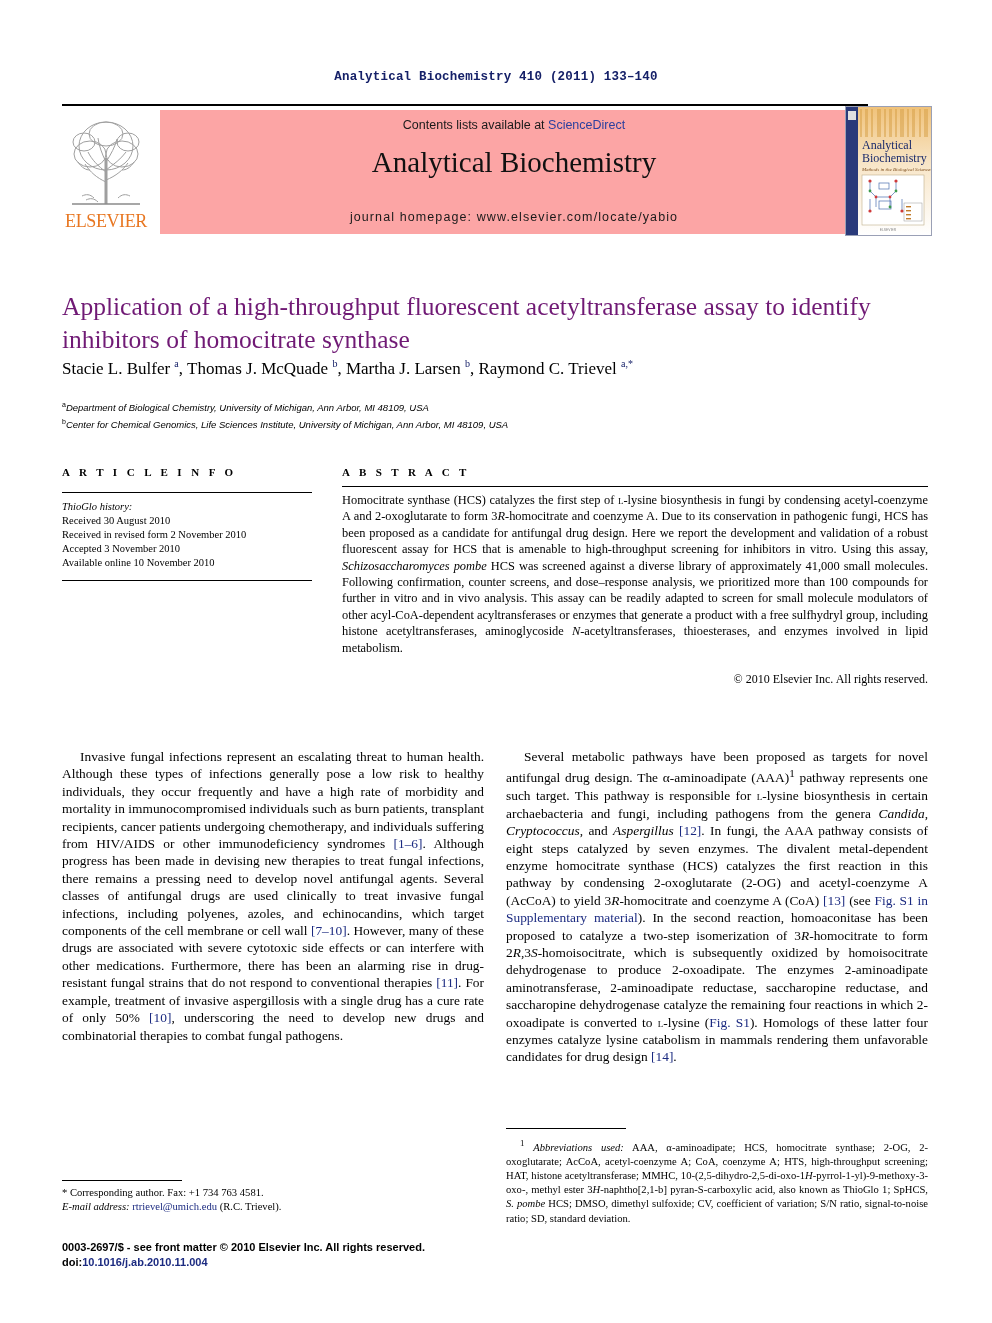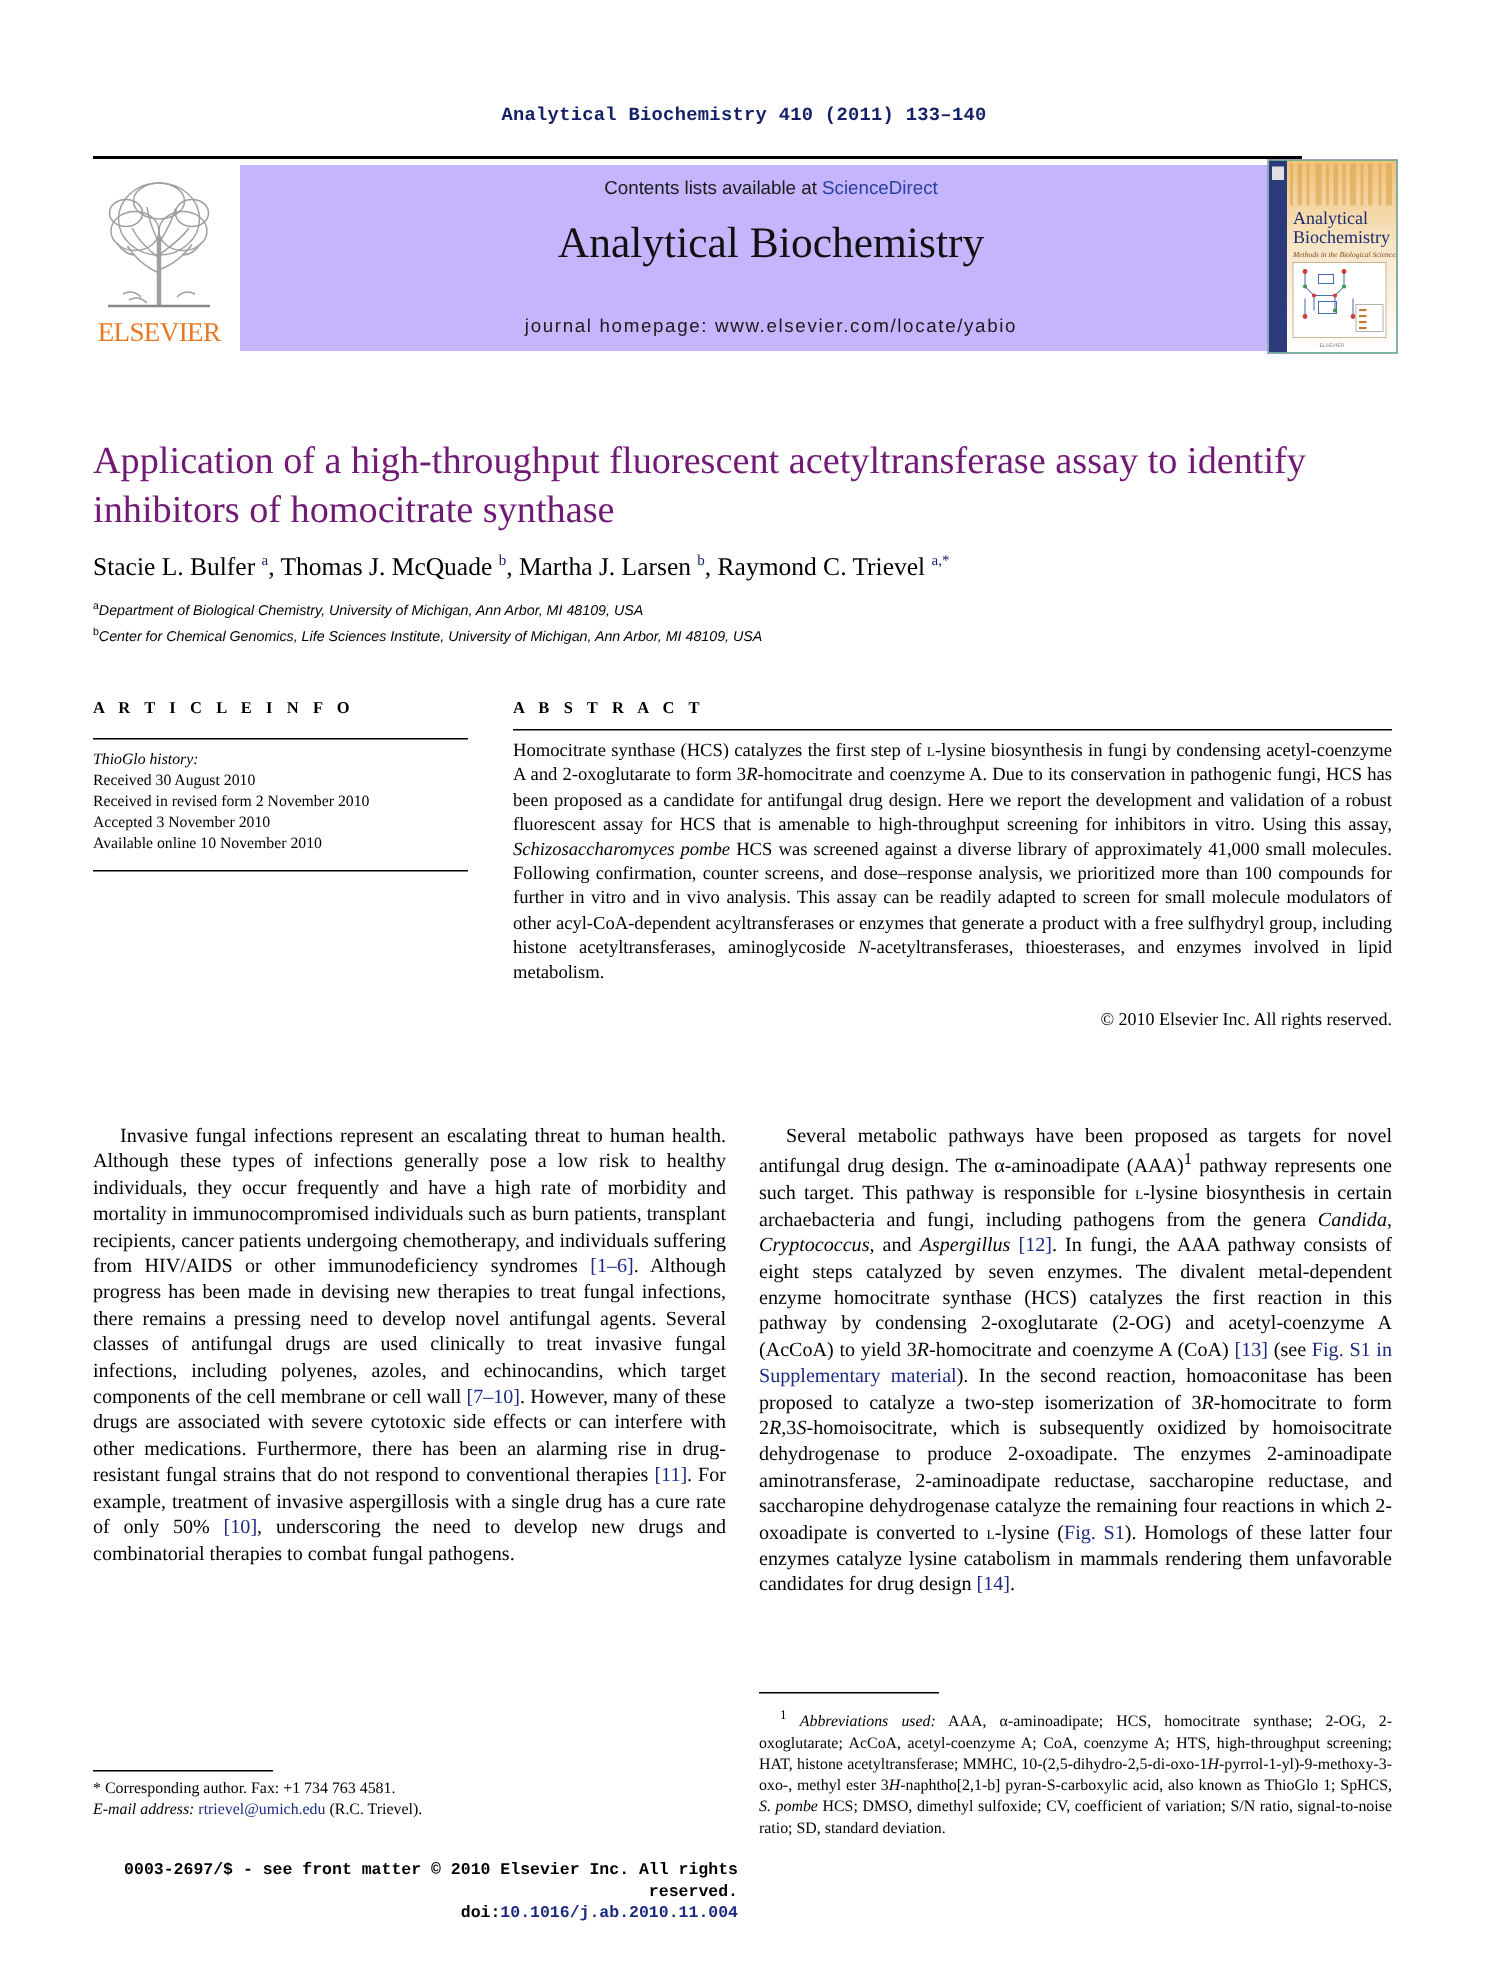--- a/index.html
+++ b/index.html
@@ -65,21 +65,21 @@
     font-size: 18px;
     letter-spacing: -0.4px;
     color: #E87722;
   }
 
   .banner {
     position: absolute;
     left: 98px; top: 6px;
     width: 708px;
     height: 124px;
-    background: #c4b5fd;
+    background: #fca5a5;
   }
   .banner-line1 {
     position: absolute;
     left: 0; top: 8px;
     width: 708px;
     text-align: center;
     font-family: "Liberation Sans", sans-serif;
     font-size: 12.5px;
     color: #1a1a1a;
   }
@@ -122,21 +122,21 @@
     position: absolute;
     left: 62px; top: 290px;
     width: 866px;
     font-family: "Liberation Serif", serif;
     font-size: 25.5px;
     line-height: 33px;
     color: #701a75;
   }
   .authors {
     position: absolute;
-    left: 62px; top: 368px;
+    left: 62px; top: 358px;
     width: 866px;
     font-family: "Liberation Serif", serif;
     font-size: 17px;
     color: #000;
   }
   .authors sup { color: #152068; font-size: 10px; }
   .affils {
     position: absolute;
     left: 62px; top: 398px;
     width: 866px;
@@ -223,25 +223,24 @@
     left: 0; top: -6px;
     width: 120px; height: 1px;
     background: #000;
   }
   .foot-left .corr { padding-left: 12px; text-indent: -12px; }
   .foot-left .em { font-style: italic; }
   .imprint {
     position: absolute;
     left: 62px; top: 1240px;
     width: 430px;
-    font-family: Liberation Mono, monospace;
+    font-family: Liberation Sans, sans-serif;
     font-size: 11px;
     line-height: 14.5px;
     font-weight: bold;
-    text-align: right;
   }
   .foot-right {
     position: absolute;
     left: 506px; top: 1128px;
     width: 422px;
     font-family: "Liberation Serif", serif;
     font-size: 10.6px;
     line-height: 14.2px;
     text-align: justify;
   }

